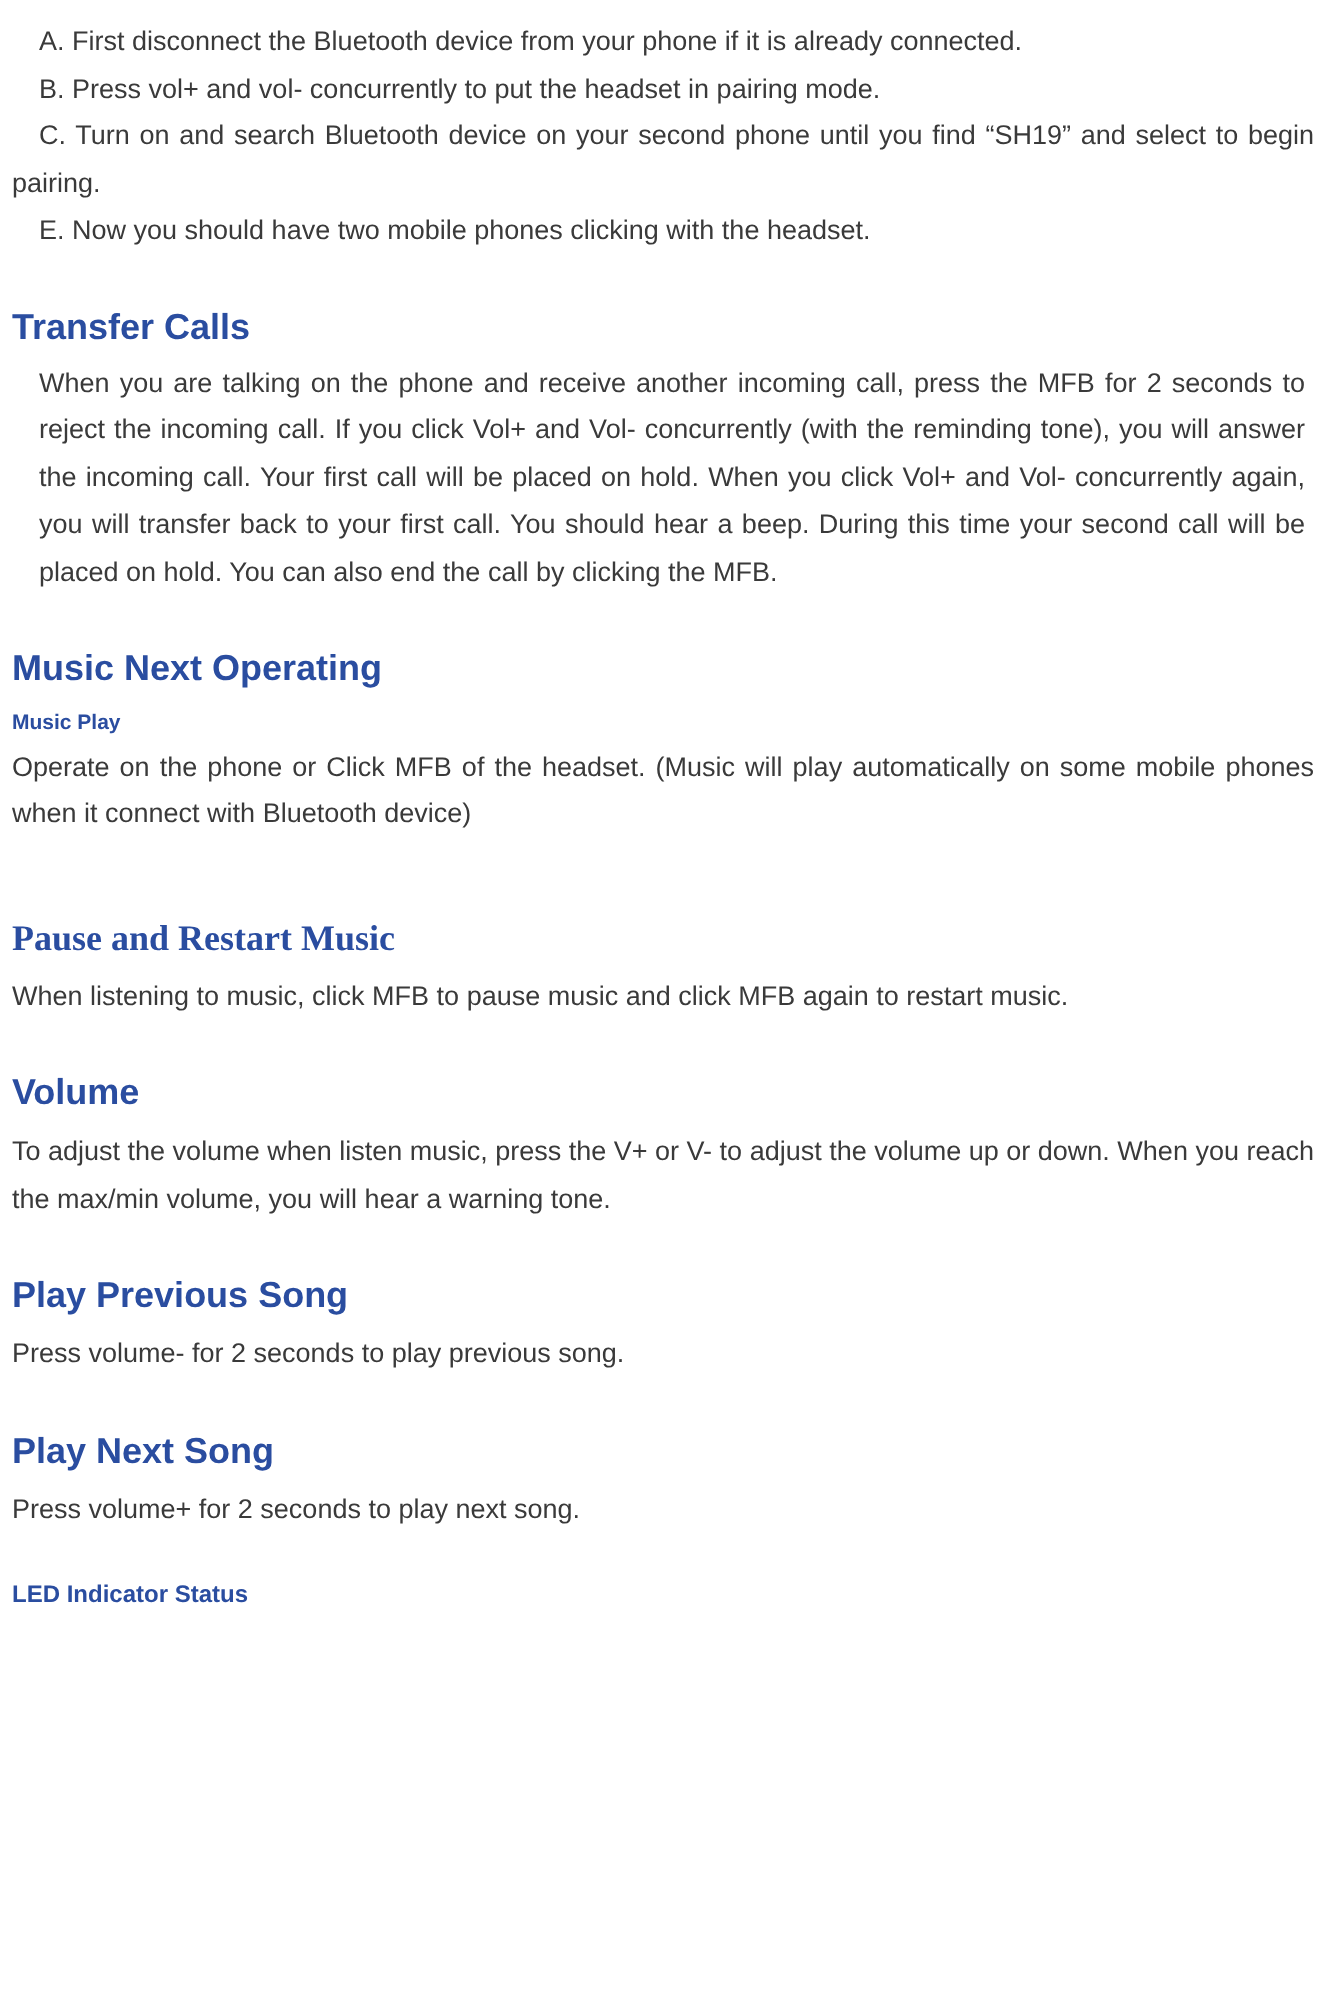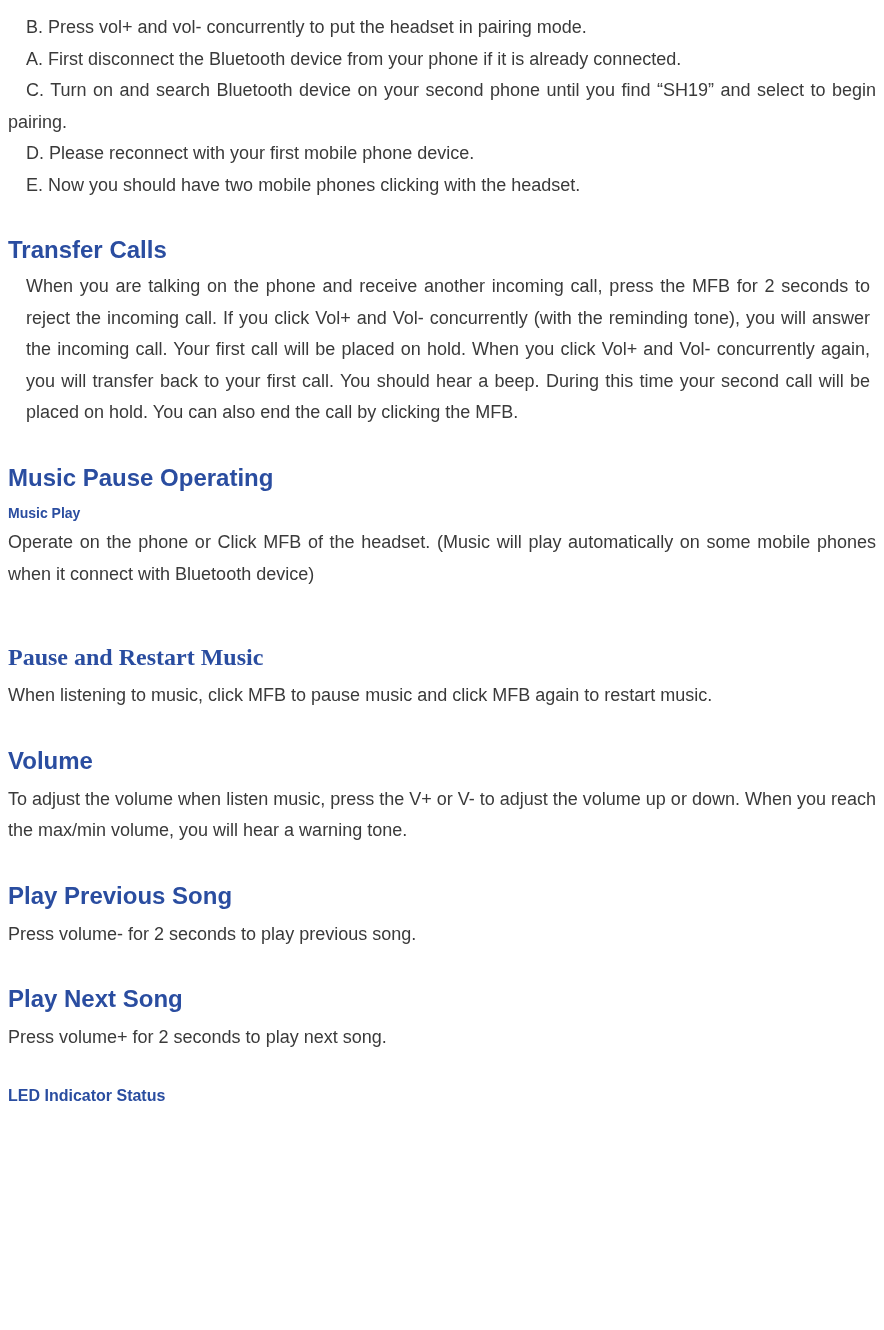--- a/index.html
+++ b/index.html
@@ -54,32 +54,31 @@
       padding-left: 18px;
       padding-right: 6px;
     }
     .gap-med { height: 28px; }
   </style>
 </head>
 <body>
 
 <div class="content">
 
+  <div class="step">A. First disconnect the Bluetooth device from your phone if it is already connected.</div>
   <div class="step">B. Press vol+ and vol- concurrently to put the headset in pairing mode.</div>
-  <div class="step">A. First disconnect the Bluetooth device from your phone if it is already connected.</div>
   <div class="step-wrap">
     <span style="padding-left:18px;"></span><span>C. Turn on and search Bluetooth device on your second phone until you find “SH19” and select to begin pairing.</span>
   </div>
-  <div class="step">D. Please reconnect with your first mobile phone device.</div>
   <div class="step">E. Now you should have two mobile phones clicking with the headset.</div>
 
   <div class="heading-blue">Transfer Calls</div>
   <div class="body-indent">When you are talking on the phone and receive another incoming call, press the MFB for 2 seconds to reject the incoming call. If you click Vol+ and Vol- concurrently (with the reminding tone), you will answer the incoming call. Your first call will be placed on hold. When you click Vol+ and Vol- concurrently again, you will transfer back to your first call. You should hear a beep. During this time your second call will be placed on hold. You can also end the call by clicking the MFB.</div>
 
-  <div class="heading-blue">Music Pause Operating</div>
+  <div class="heading-blue">Music Next Operating</div>
   <div class="subheading-blue">Music Play</div>
   <div class="body-text">Operate on the phone or Click MFB of the headset. (Music will play automatically on some mobile phones when it connect with Bluetooth device)</div>
 
   <div class="gap-med"></div>
 
   <div class="heading-blue" style="margin-top:18px;font-family:Liberation Serif, serif;">Pause and Restart Music</div>
   <div class="body-text">When listening to music, click MFB to pause music and click MFB again to restart music.</div>
 
   <div class="heading-blue">Volume</div>
   <div class="body-text">To adjust the volume when listen music, press the V+ or V- to adjust the volume up or down. When you reach the max/min volume, you will hear a warning tone.</div>

